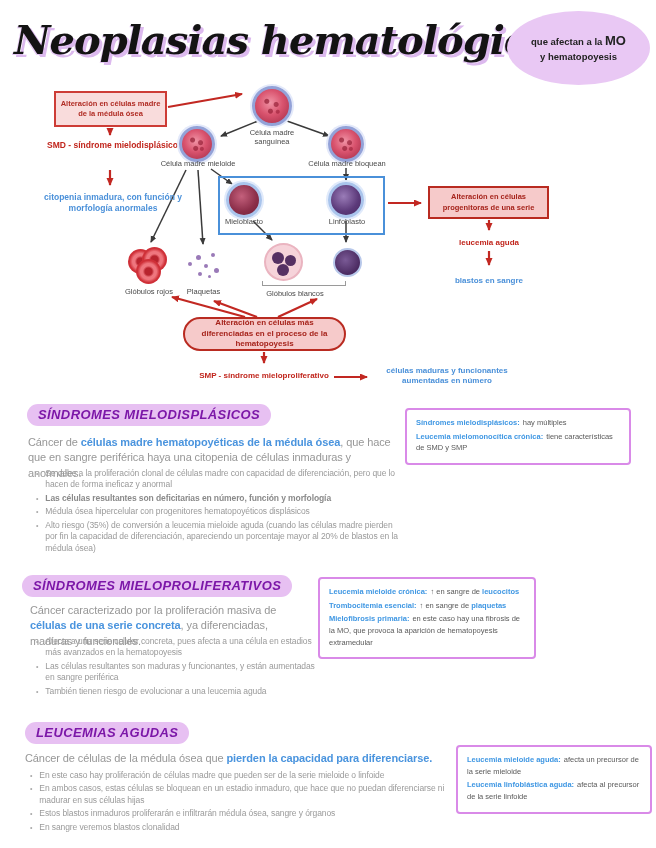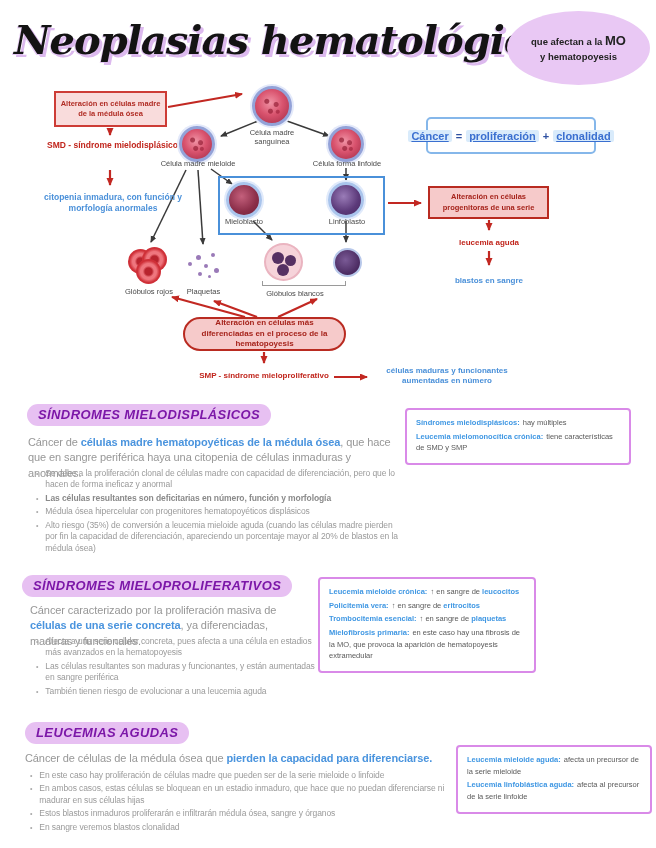--- a/index.html
+++ b/index.html
@@ -118,36 +118,29 @@
       <line x1="278" y1="317" x2="317" y2="299"></line>
       <line x1="264" y1="352" x2="264" y2="363"></line>
       <line x1="334" y1="377" x2="367" y2="377"></line>
     </g>
   </svg>
 
   <div class="abs dg redbox" style="left:54px; top:91px; width:113px; height:36px;">Alteración en células madre de la médula ósea</div>
   <div class="abs dg redlabel" style="left:40px; top:140px; width:145px;">SMD - síndrome mielodisplásico</div>
   <div class="abs dg bluelabel" style="left:38px; top:192px; width:150px; font-size:8.5px;">citopenia inmadura, con función y morfología anormales</div>
 
-  <div class="abs dg formula" style="left:426px; top:117px; width:170px; height:37px;">
-    <span class="w">Cáncer</span>
-    <span class="op">=</span>
-    <span class="w">proliferación</span>
-    <span class="op">+</span>
-    <span class="w">clonalidad</span>
-  </div>
 
   <div class="abs dg cell stemtype" style="left:252px; top:86px; width:40px; height:40px;"></div>
   <div class="abs dg celllabel" style="left:240px; top:129px; width:64px;">Célula madre sanguínea</div>
 
   <div class="abs dg cell stemtype" style="left:179px; top:126px; width:36px; height:36px;"></div>
   <div class="abs dg celllabel" style="left:148px; top:160px; width:100px; white-space:nowrap;">Célula madre mieloide</div>
 
   <div class="abs dg cell stemtype" style="left:328px; top:126px; width:36px; height:36px;"></div>
-  <div class="abs dg celllabel" style="left:297px; top:160px; width:100px; white-space:nowrap;">Célula forma linfoide</div>
+  <div class="abs dg celllabel" style="left:297px; top:160px; width:100px; white-space:nowrap;">Célula madre bloquean</div>
 
   <div class="abs dg bluebox" style="left:218px; top:176px; width:167px; height:59px;"></div>
   <div class="abs dg cell myeloblast" style="left:226px; top:182px; width:36px; height:36px;"></div>
   <div class="abs dg celllabel" style="left:214px; top:218px; width:60px; white-space:nowrap;">Mieloblasto</div>
   <div class="abs dg cell lymphoblast" style="left:328px; top:182px; width:36px; height:36px;"></div>
   <div class="abs dg celllabel" style="left:317px; top:218px; width:60px; white-space:nowrap;">Linfoblasto</div>
 
   <div class="abs dg redbox strong" style="left:428px; top:186px; width:121px; height:33px;">Alteración en células progenitoras de una serie</div>
   <div class="abs dg redlabel" style="left:448px; top:238px; width:82px; font-size:8px;">leucemia aguda</div>
   <div class="abs dg bluelabel" style="left:440px; top:276px; width:98px;">blastos en sangre</div>
@@ -212,21 +205,20 @@
       </div>
     <div class="row">
         <span>Las células resultantes son maduras y funcionantes, y están aumentadas en sangre periférica</span>
       </div>
     <div class="row">
         <span>También tienen riesgo de evolucionar a una leucemia aguda</span>
       </div>
   </div>
   <div class="abs note" style="left:318px; top:577px; width:218px;">
     <div class="ln"><span class="term">Leucemia mieloide crónica:</span><span>↑ en sangre de </span><span class="em">leucocitos</span></div>
-    <div class="ln"><span class="term">Policitemia vera:</span><span>↑ en sangre de </span><span class="em">eritrocitos</span></div>
     <div class="ln"><span class="term">Trombocitemia esencial:</span><span>↑ en sangre de </span><span class="em">plaquetas</span></div>
     <div class="ln"><span class="term">Mielofibrosis primaria:</span><span>en este caso hay una fibrosis de la MO, que provoca la aparición de hematopoyesis extramedular</span></div>
   </div>
 
   <div class="abs heading" style="left:25px; top:722px;">LEUCEMIAS AGUDAS</div>
   <p class="abs para" style="left:25px; top:751px; width:425px;"><span>Cáncer de células de la médula ósea que </span><span class="em">pierden la capacidad para diferenciarse.</span><span></span></p>
   <div class="abs bullets" style="left:30px; top:770px; width:428px;">
     <div class="row">
         <span>En este caso hay proliferación de células madre que pueden ser de la serie mieloide o linfoide</span>
       </div>

